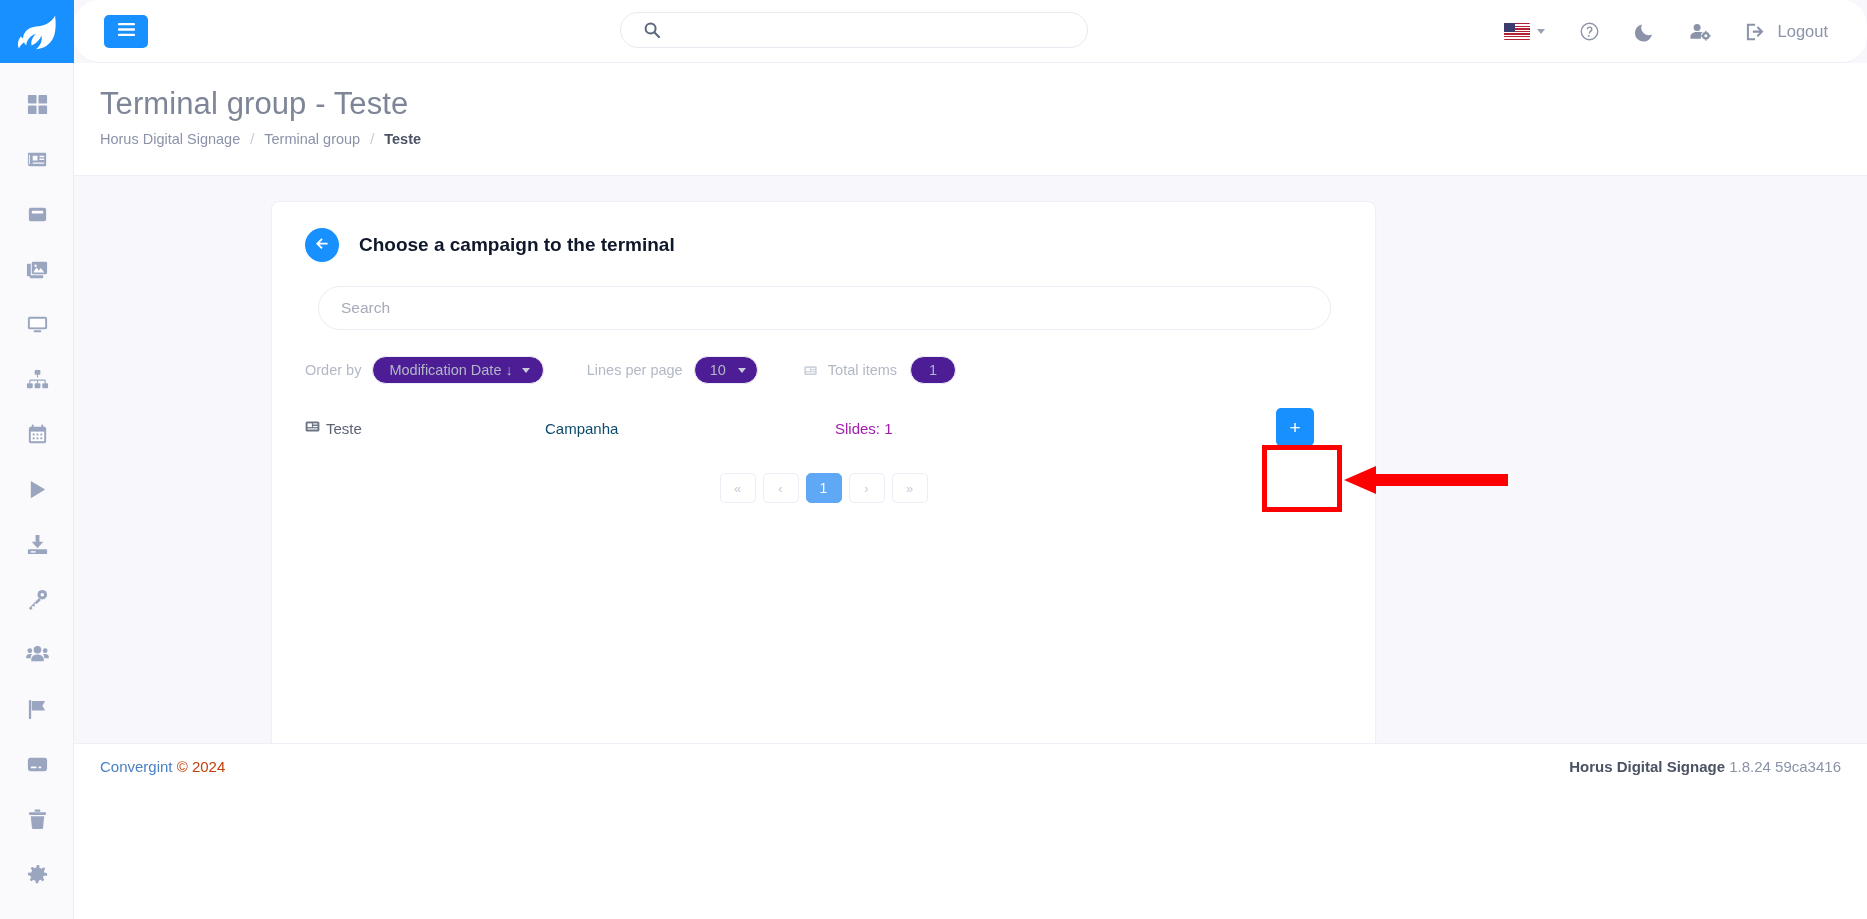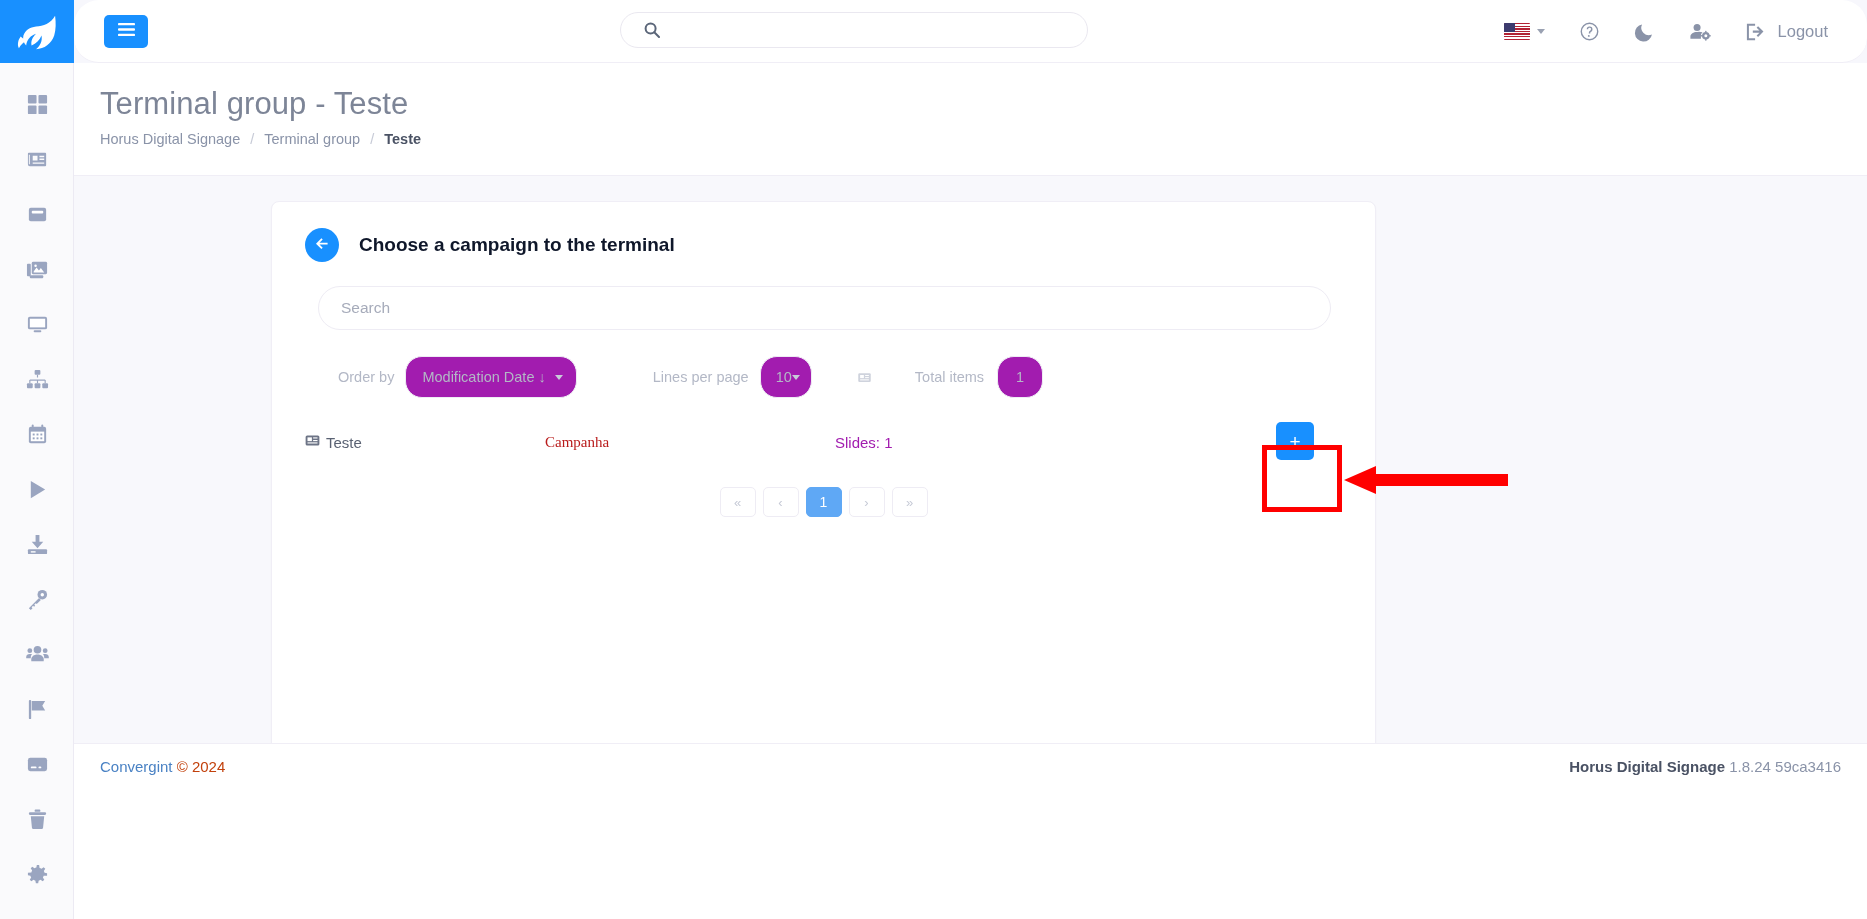--- a/index.html
+++ b/index.html
@@ -214,32 +214,32 @@
     outline: none;
   }
   .big-search::placeholder { color: #a6abba; }
 
   .toolbar {
     display: flex; align-items: center;
     padding: 15px 0 0 33px;
     font-size: 14.5px;
     color: #b3b8c6;
   }
-  .tb-label { color: #b3b8c6; margin-left: 33px; }
+  .tb-label { color: #b3b8c6; }
   .pill {
     display: inline-flex; align-items: center; justify-content: center;
     border: 1px solid #eeecf4;
     border-radius: 17px;
-    height: 42px;
+    height: 28px;
     color: #b3b8c6;
-    background: #a21caf;
+    background: #4c1d95;
     cursor: pointer;
   }
   .pill-order { margin-left: 11px; padding: 0 13px 0 16px; gap: 9px; }
-  .pill-lines { margin-left: 11px; padding: 0 11px 0 15px; }
+  .pill-lines { margin-left: 11px; padding: 0 11px 0 15px; gap: 12px; }
   .pill-count { margin-left: 13px; width: 46px; }
   .mini-caret {
     width: 0; height: 0;
     border-left: 4px solid transparent;
     border-right: 4px solid transparent;
     border-top: 5px solid #c8ccd8;
   }
   .tb-gap { width: 43px; }
   .tb-gap2 { width: 45px; }
   .tb-icon { display: inline-flex; margin-right: 10px; }
@@ -253,24 +253,23 @@
     margin: 13px 33px 0 33px;
     font-size: 15px;
   }
   .lr-name {
     display: flex; align-items: center;
     color: #5a6273;
     width: 240px;
   }
   .lr-name svg { width: 15px; height: 15px; fill: #6d7486; margin-right: 6px; }
   .lr-link {
-    color: #b91c1c;
+    color: #0c4a6e;
     width: 290px;
     cursor: pointer;
-    font-family: Liberation Serif, serif;
   }
   .lr-slides { color: #a21caf; }
   .lr-actions {
     position: absolute; right: 28px; top: 11px;
   }
   .plus-btn {
     width: 38px; height: 38px;
     background: #1890ff;
     border: none; border-radius: 5px;
     color: #fff;

